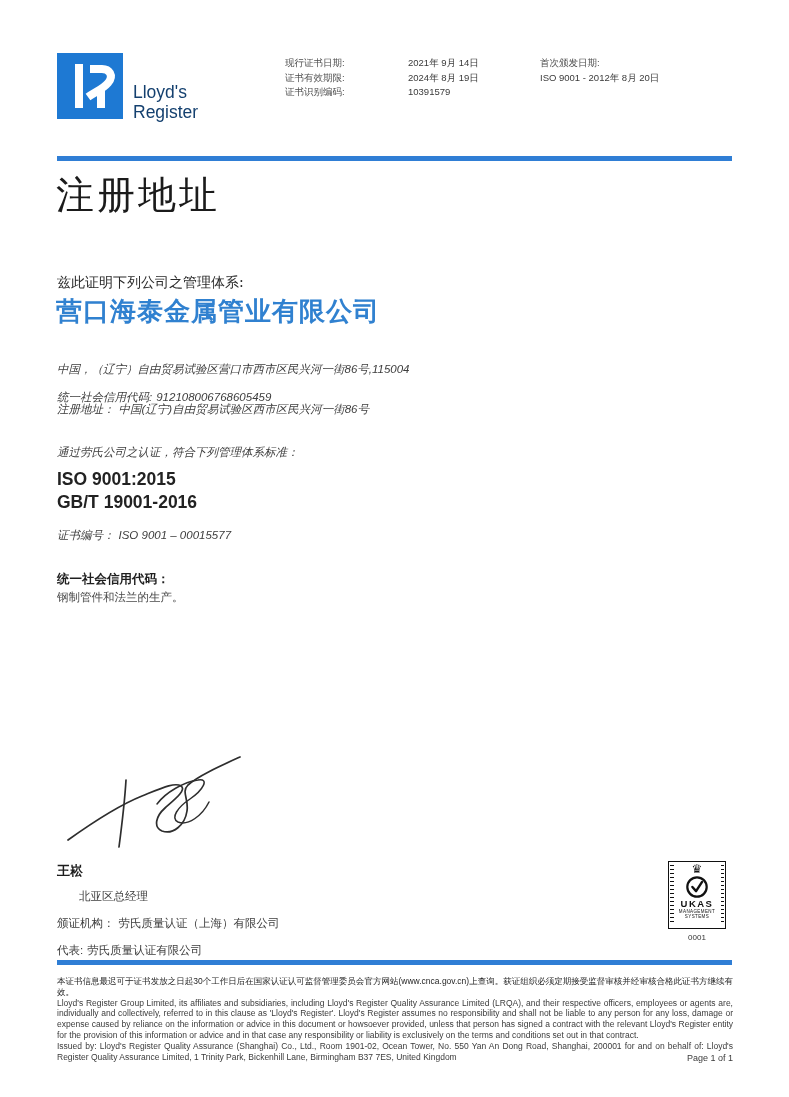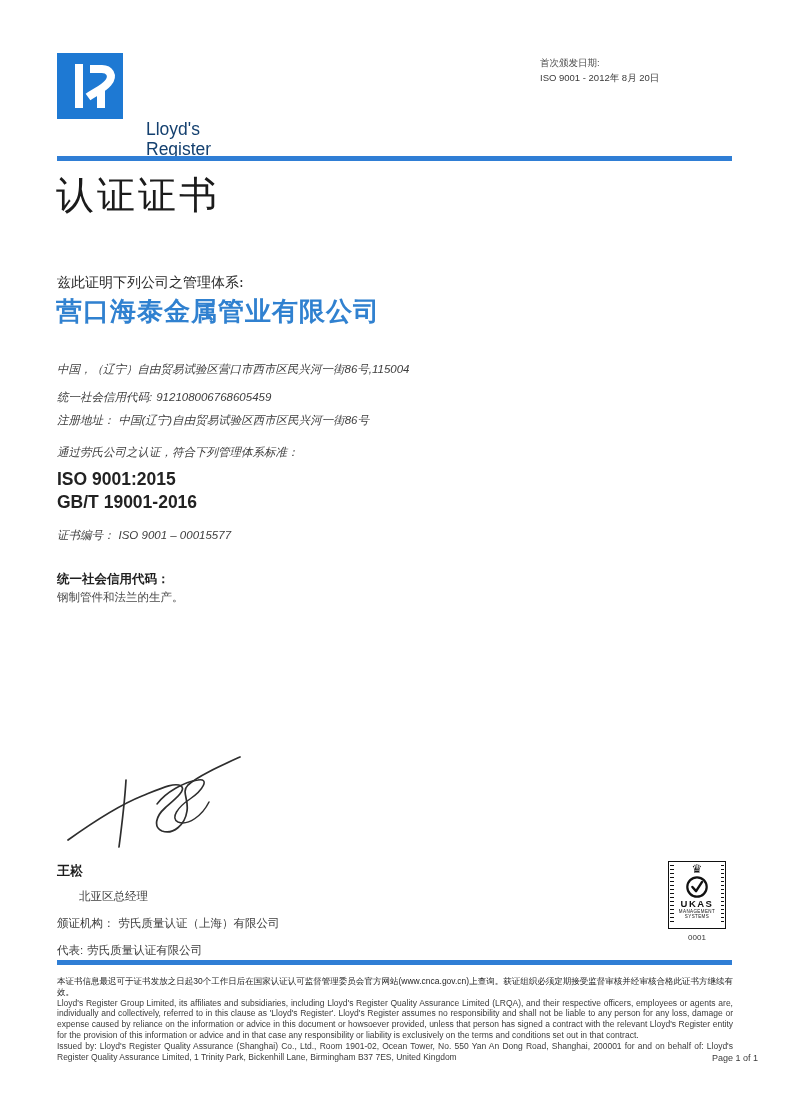--- a/index.html
+++ b/index.html
@@ -9,25 +9,24 @@
     position: relative;
     width: 789px; height: 1097px;
     background: #ffffff;
     overflow: hidden;
   }
   .abs { position: absolute; }
 
   
   .logo-square { left: 57px; top: 53px; width: 66px; height: 66px; }
   .logo-word {
-    left: 146px; top: 82px;
+    left: 133px; top: 82px;
     font-size: 17.5px; line-height: 20px;
     color: #14406f; font-weight: 400;
     font-family: "Liberation Sans", sans-serif;
-    margin-top: 37px;
   }
   .hdr-fields { left: 285px; top: 56px; font-size: 9.5px; line-height: 14.5px; }
   .hdr-row { display: flex; }
   .hdr-label { width: 123px; color: #4d4d4d; }
   .hdr-value { color: #3a3a3a; }
   .hdr-first { left: 540px; top: 56px; font-size: 9.5px; line-height: 14.5px; color: #4d4d4d; }
   .hdr-first .hdr-value { color: #3a3a3a; }
 
   .rule { left: 57px; width: 675px; height: 5px; background: #2f7ed5; }
   .rule-top { top: 156px; }
@@ -47,21 +46,21 @@
   }
   .company {
     left: 56px; top: 294px;
     font-family: "DejaVu Serif", serif;
     font-size: 26px; font-weight: 700; letter-spacing: 1px;
     color: #3081d0;
   }
   .bodyline { left: 57px; font-size: 11.5px; color: #3d3d3d; font-style: italic; }
   .line-addr   { top: 362px; }
   .line-credit { top: 390px; }
-  .line-reg    { top: 413px; text-align: center; }
+  .line-reg    { top: 402px; text-align: center; }
   .line-appr   { top: 445px; }
   .lbl-gap { margin-right: 4px; }
   .standards {
     left: 57px; top: 468px;
     font-size: 17.5px; font-weight: 700; color: #222222;
     line-height: 23px;
   }
   .line-certno { top: 528px; }
   .scope-head { left: 57px; top: 571px; font-size: 12.5px; font-weight: 700; color: #1f1f1f; }
   .scope-text { left: 57px; top: 590px; font-size: 11.5px; color: #4a4a4a; }
@@ -93,48 +92,62 @@
   .ukas-sub { font-size: 4.5px; letter-spacing: 0.4px; color: #111; line-height: 5px; }
   .ukas-num { margin-top: 4px; font-size: 8px; color: #333; }
 
   
   .footer {
     left: 57px; top: 976px; width: 676px;
     font-size: 8.5px; line-height: 10.8px; color: #3b3b3b;
     text-align: justify;
   }
   .footer .cn { color: #262626; }
-  .page-num { left: 57px; top: 1053px; width: 676px; text-align: right; font-size: 9px; color: #3b3b3b; margin-left: 25px; }
+  .page-num { left: 57px; top: 1053px; width: 676px; text-align: right; font-size: 9px; color: #3b3b3b; }
 </style>
 </head>
 <body>
 
 <div class="page">
 
   <div class="abs logo-square">
     <svg width="66" height="66" viewBox="0 0 66 66">
       <rect x="0" y="0" width="66" height="66" fill="#1e79d3"></rect>
       <path d="M22,11 V55" stroke="#ffffff" stroke-width="8" fill="none"></path>
       <path d="M33,16 H43 C53,15 57,23 51,30 C46,36 38,39 31,44" stroke="#ffffff" stroke-width="8" fill="none"></path>
       <path d="M44,35 V55" stroke="#ffffff" stroke-width="8" fill="none"></path>
     </svg>
   </div>
   <div class="abs logo-word">
     <div>Lloyd's</div>
     <div>Register</div>
   </div>
 
+  <div class="abs hdr-fields">
+    <div class="hdr-row">
+      <span class="hdr-label">现行证书日期:</span>
+      <span class="hdr-value">2021年 9月 14日</span>
+    </div>
+    <div class="hdr-row">
+      <span class="hdr-label">证书有效期限:</span>
+      <span class="hdr-value">2024年 8月 19日</span>
+    </div>
+    <div class="hdr-row">
+      <span class="hdr-label">证书识别编码:</span>
+      <span class="hdr-value">10391579</span>
+    </div>
+  </div>
   <div class="abs hdr-first">
     <div>首次颁发日期:</div>
     <div class="hdr-value">ISO 9001 - 2012年 8月 20日</div>
   </div>
 
   <div class="abs rule rule-top"></div>
 
-  <div class="abs doc-title">认证证书</div>
+  <div class="abs doc-title">注册地址</div>
   <div class="abs intro">兹此证明下列公司之管理体系:</div>
   <div class="abs company">营口海泰金属管业有限公司</div>
 
   <div class="abs bodyline line-addr">中国，（辽宁）自由贸易试验区营口市西市区民兴河一街86号,115004</div>
   <div class="abs bodyline line-credit">
     <span class="lbl-gap">统一社会信用代码:</span><span>912108006768605459</span>
   </div>
   <div class="abs bodyline line-reg">
     <span class="lbl-gap">注册地址：</span><span>中国(辽宁)自由贸易试验区西市区民兴河一街86号</span>
   </div>

